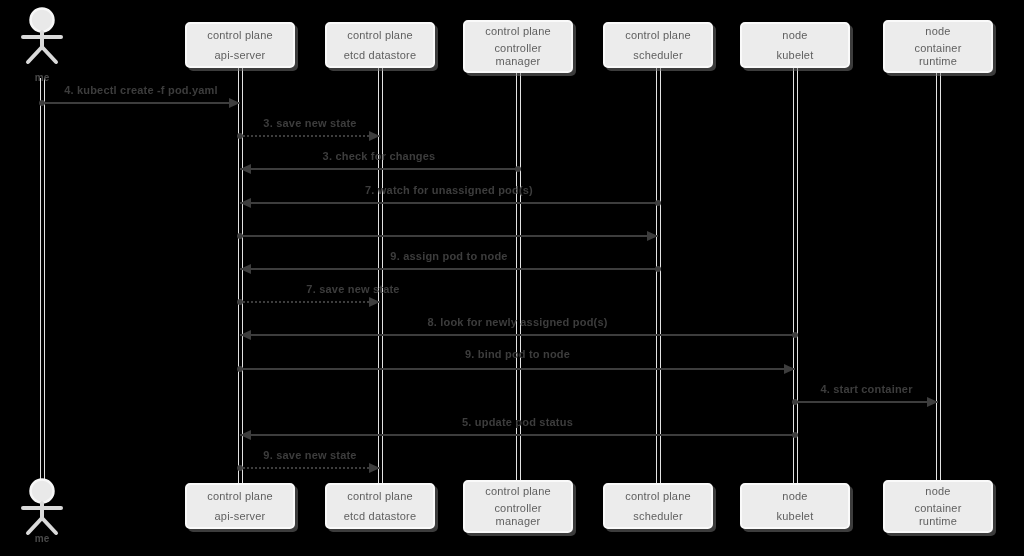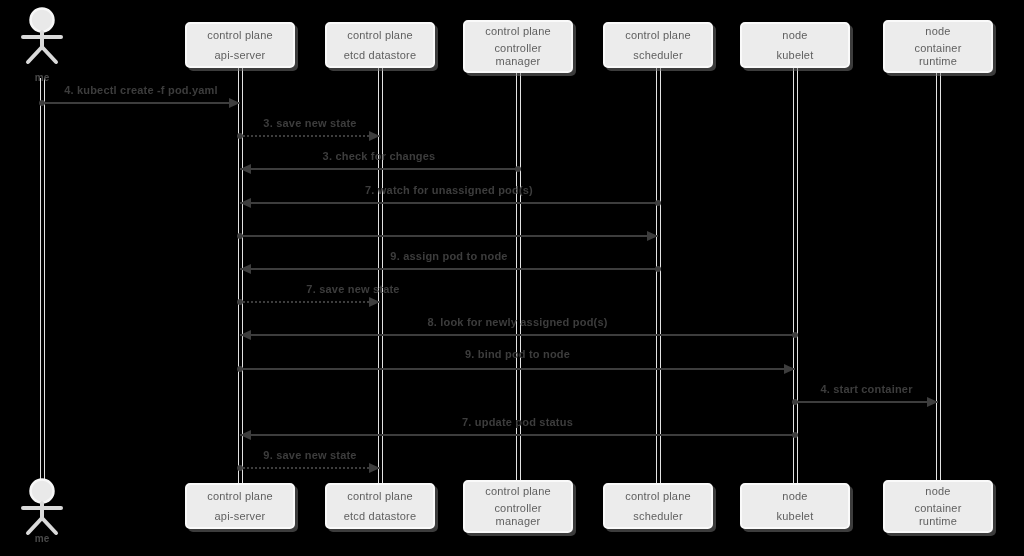--- a/index.html
+++ b/index.html
@@ -158,18 +158,18 @@
     <div class="msg-head right" style="top: 364px; left: 784px;"></div>
     <div class="msg-dot" style="left: 237px; top: 366px;"></div>
     <div class="msg-label" style="left: 517.5px; top: 348px;">9. bind pod to node</div>
     <div class="msg-line solid" style="left: 795px; top: 401px; width: 143px;"></div>
     <div class="msg-head right" style="top: 397px; left: 927px;"></div>
     <div class="msg-dot" style="left: 792px; top: 399px;"></div>
     <div class="msg-label" style="left: 866.5px; top: 383px;">4. start container</div>
     <div class="msg-line solid" style="left: 240px; top: 434px; width: 555px;"></div>
     <div class="msg-head left" style="top: 430px; left: 240px;"></div>
     <div class="msg-dot" style="left: 792px; top: 432px;"></div>
-    <div class="msg-label" style="left: 517.5px; top: 416px;">7. update pod status</div>
+    <div class="msg-label" style="left: 517.5px; top: 416px;">5. update pod status</div>
     <div class="msg-line dashed" style="left: 240px; top: 467px; width: 140px;"></div>
     <div class="msg-head right" style="top: 463px; left: 369px;"></div>
     <div class="msg-dot" style="left: 237px; top: 465px;"></div>
     <div class="msg-label" style="left: 310px; top: 449px;">9. save new state</div>
   </div>
 
 </body></html>

